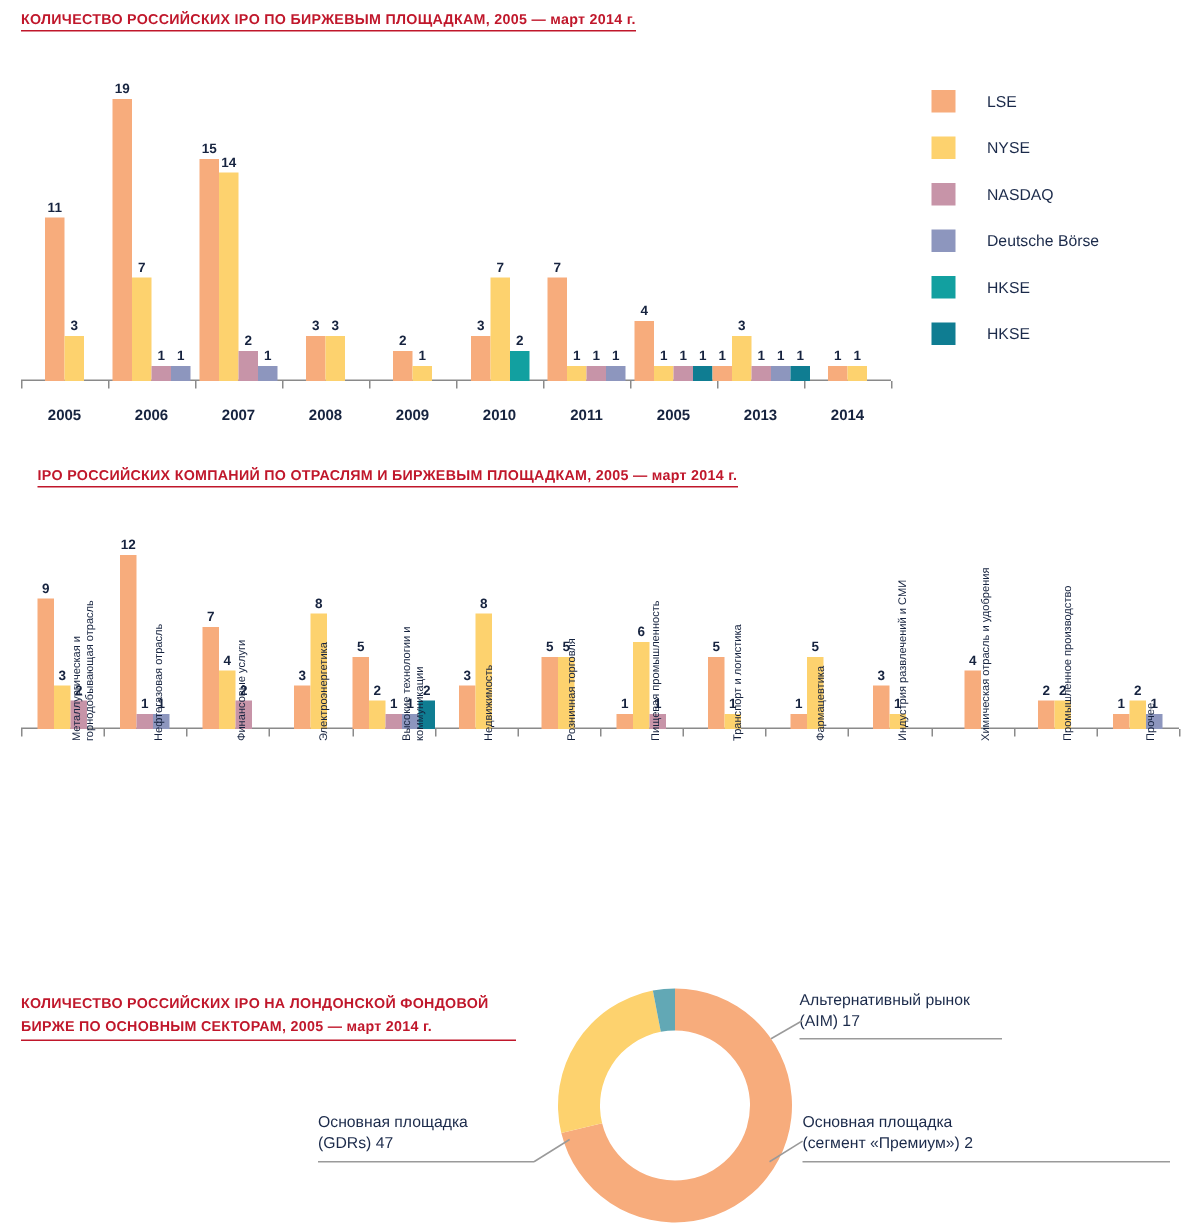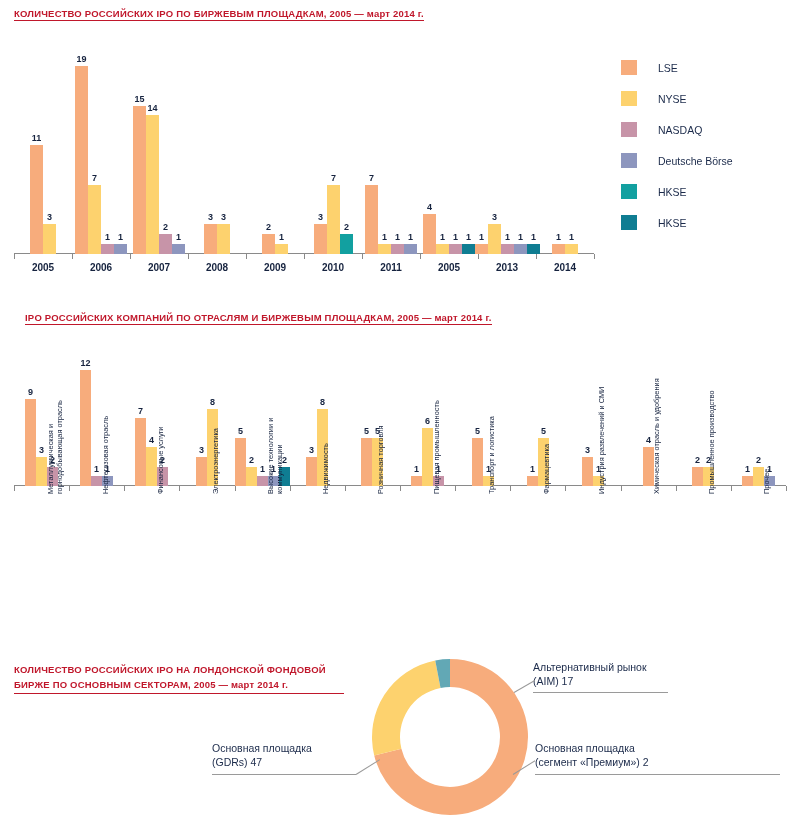--- a/index.html
+++ b/index.html
@@ -52,21 +52,21 @@
     position:absolute;
     left:50%;transform:translateX(-50%);
     bottom:100%;
     margin-bottom:2px;
     font-size:9px;font-weight:bold;color:#16233f;
     line-height:10px;
   }
   .xlab{
     position:absolute;
     text-align:center;
-    font-size:10px;font-weight:bold;color:#16233f;
+    font-size:10px;font-weight:bold;color:#16233f;margin-top:10px;
   }
   
   .vlab{
     position:absolute;
     transform-origin:left top;
     transform:rotate(-90deg);
     font-size:7.4px;
     line-height:9px;
     color:#16233f;
     text-align:left;

